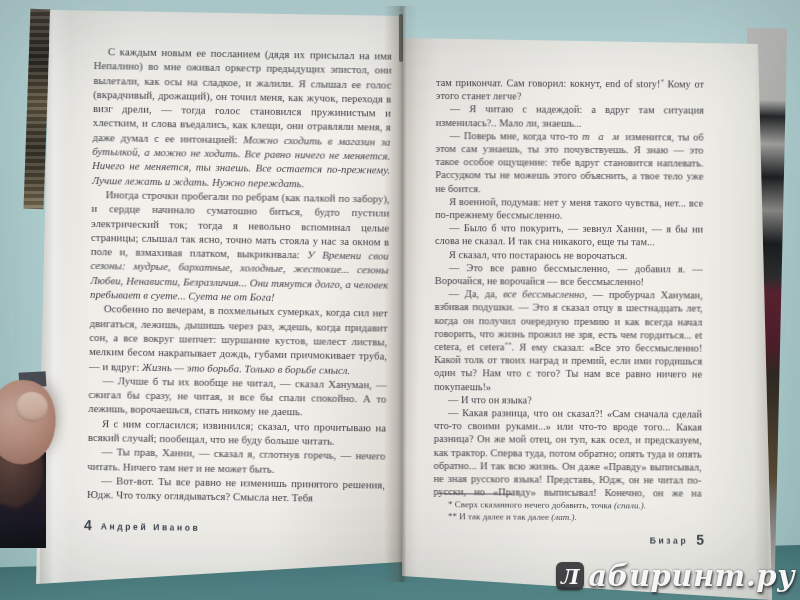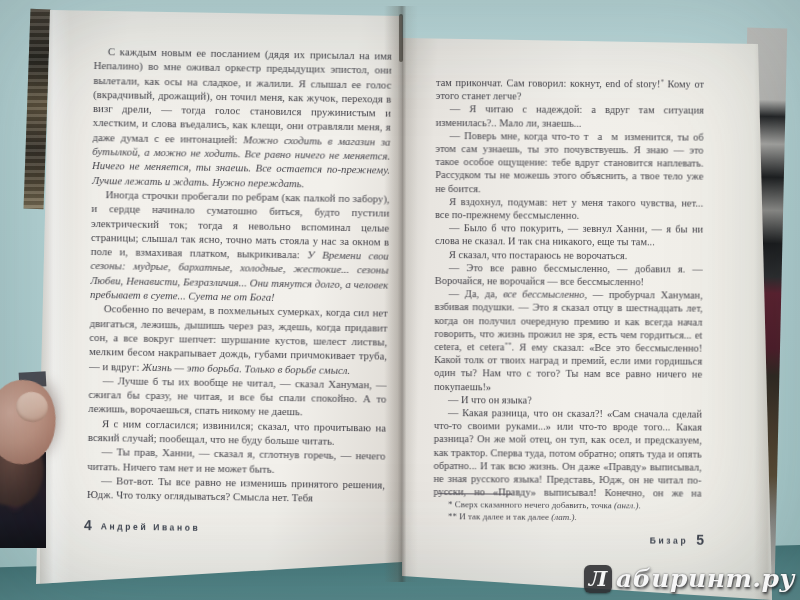--- a/index.html
+++ b/index.html
@@ -40,21 +40,21 @@
   
   .textblock{position:absolute;color:#45444b;text-align:justify;
          filter:blur(.3px);}
   .text-left{left:64px;top:40px;width:298px;max-height:462px;overflow:hidden;
          font-size:10.8px;line-height:14.3px;transform:rotate(.9deg);transform-origin:left top;}
   .text-right{left:38px;top:46px;width:268px;max-height:422px;overflow:hidden;
          font-size:10.4px;line-height:13.2px;transform:rotate(.35deg);transform-origin:left top;}
   .para{margin:0;}
   .para.indent{text-indent:14px;}
   .it{font-style:italic;}
-  .spaced{letter-spacing:2.5px;}
+  .spaced{letter-spacing:2.5px;font-style:italic;}
   sup{font-size:7px;line-height:0;}
   
   .footnotes{position:absolute;left:38px;top:464px;width:268px;color:#4a4950;
          font-size:9px;line-height:12px;transform:rotate(.35deg);filter:blur(.3px);}
   .fn-rule{width:74px;border-top:1.2px solid #5a5760;margin:0 0 4px 2px;}
   .footnotes .para{text-align:left;text-indent:12px;}
   
   .footer{position:absolute;z-index:4;color:#3f4450;filter:blur(.25px);white-space:nowrap;}
   .footer-left{left:54px;top:513px;transform:rotate(.9deg);}
   .footer-right{left:38px;top:500px;width:268px;text-align:right;transform:rotate(.35deg);}
@@ -84,21 +84,21 @@
   .dark-cover::after{content:"";position:absolute;left:6px;top:34px;width:18px;height:26px;
          background:radial-gradient(closest-side,rgba(150,60,70,.5),rgba(0,0,0,0));filter:blur(2px);}
   
   .watermark{position:absolute;right:5px;bottom:7px;z-index:10;display:flex;align-items:center;gap:4px;}
   .wm-box{width:28px;height:28px;border-radius:6px;background:rgba(44,44,48,.88);
          display:flex;align-items:center;justify-content:center;
          box-shadow:0 1px 2px rgba(0,0,0,.4);}
   .wm-letter{font-family:"DejaVu Serif",serif;font-weight:bold;font-style:italic;
          font-size:21px;color:#f6f6f6;line-height:1;}
   .wm-text{font-family:"DejaVu Serif",serif;font-weight:bold;font-style:italic;
-         font-size:25px;color:#f6f6f6;letter-spacing:.5px;
+         font-size:29px;color:#f6f6f6;letter-spacing:.5px;
          text-shadow:1px 2px 3px rgba(35,35,38,.85),0 0 2px rgba(35,35,38,.6);}
 </style>
 </head>
 <body>
 
 <div class="photo">
 
   <div class="table-strip"></div>
   <div class="spine-strip"></div>
   <div class="edge-strip"></div>
@@ -116,32 +116,32 @@
     <div class="footer footer-left">
       <span class="pagenum">4</span><span class="running">Андрей Иванов</span>
     </div>
   </div>
 
   <div class="page page-right">
     <div class="textblock text-right">
         <p class="para"><span>там прикончат. Сам говорил: кокнут, end of story!</span><sup>*</sup><span> Кому от этого станет легче?</span></p>
         <p class="para indent"><span>— Я читаю с надеждой: а вдруг там ситуация изменилась?.. Мало ли, знаешь...</span></p>
         <p class="para indent"><span>— Поверь мне, когда что-то </span><span class="spaced">т а м</span><span> изменится, ты об этом сам узнаешь, ты это почувствуешь. Я знаю — это такое особое ощущение: тебе вдруг становится наплевать. Рассудком ты не можешь этого объяснить, а твое тело уже не боится.</span></p>
-        <p class="para indent"><span>Я вздохнул, подумав: нет у меня такого чувства, нет... все по-прежнему бессмысленно.</span></p>
+        <p class="para indent"><span>Я военной, подумав: нет у меня такого чувства, нет... все по-прежнему бессмысленно.</span></p>
         <p class="para indent"><span>— Было б что покурить, — зевнул Ханни, — я бы ни слова не сказал. И так сна никакого, еще ты там...</span></p>
         <p class="para indent"><span>Я сказал, что постараюсь не ворочаться.</span></p>
         <p class="para indent"><span>— Это все равно бессмысленно, — добавил я. — Ворочайся, не ворочайся — все бессмысленно!</span></p>
         <p class="para indent"><span>— Да, да, </span><span class="it">все бессмысленно</span><span>, — пробурчал Хануман, взбивая подушки. — Это я сказал отцу в шестнадцать лет, когда он получил очередную премию и как всегда начал говорить, что жизнь прожил не зря, есть чем гордиться... et cetera, et cetera</span><sup>**</sup><span>. Я ему сказал: «Все это бессмысленно! Какой толк от твоих наград и премий, если ими гордишься один ты? Нам что с того? Ты нам все равно ничего не покупаешь!»</span></p>
         <p class="para indent"><span>— И что он языка?</span></p>
         <p class="para indent"><span>— Какая разница, что он сказал?! «Сам сначала сделай что-то своими руками...» или что-то вроде того... Какая разница? Он же мой отец, он туп, как осел, и предсказуем, как трактор. Сперва туда, потом обратно; опять туда и опять обратно... И так всю жизнь. Он даже «Правду» выписывал, не зная русского языка! Представь, Юдж, он не читал по-русски, но «Правду» выписывал! Конечно, он же на военной службе! Мы лижем зад Советскому Союзу, надо выпи-</span></p>
       </div>
     <div class="footnotes">
       <div class="fn-rule"></div>
       <div>
-          <p class="para"><span>* Сверх сказанного нечего добавить, точка </span><span class="it">(англ.)</span><span>.</span></p>
+          <p class="para"><span>* Сверх сказанного нечего добавить, точка </span><span class="it">(спали.)</span><span>.</span></p>
           <p class="para"><span>** И так далее и так далее </span><span class="it">(лат.)</span><span>.</span></p>
         </div>
     </div>
     <div class="footer footer-right">
       <span class="running">Бизар</span><span class="pagenum">5</span>
     </div>
   </div>
 
   <div class="gutter"></div>
   <div class="gutter-slit"></div>

